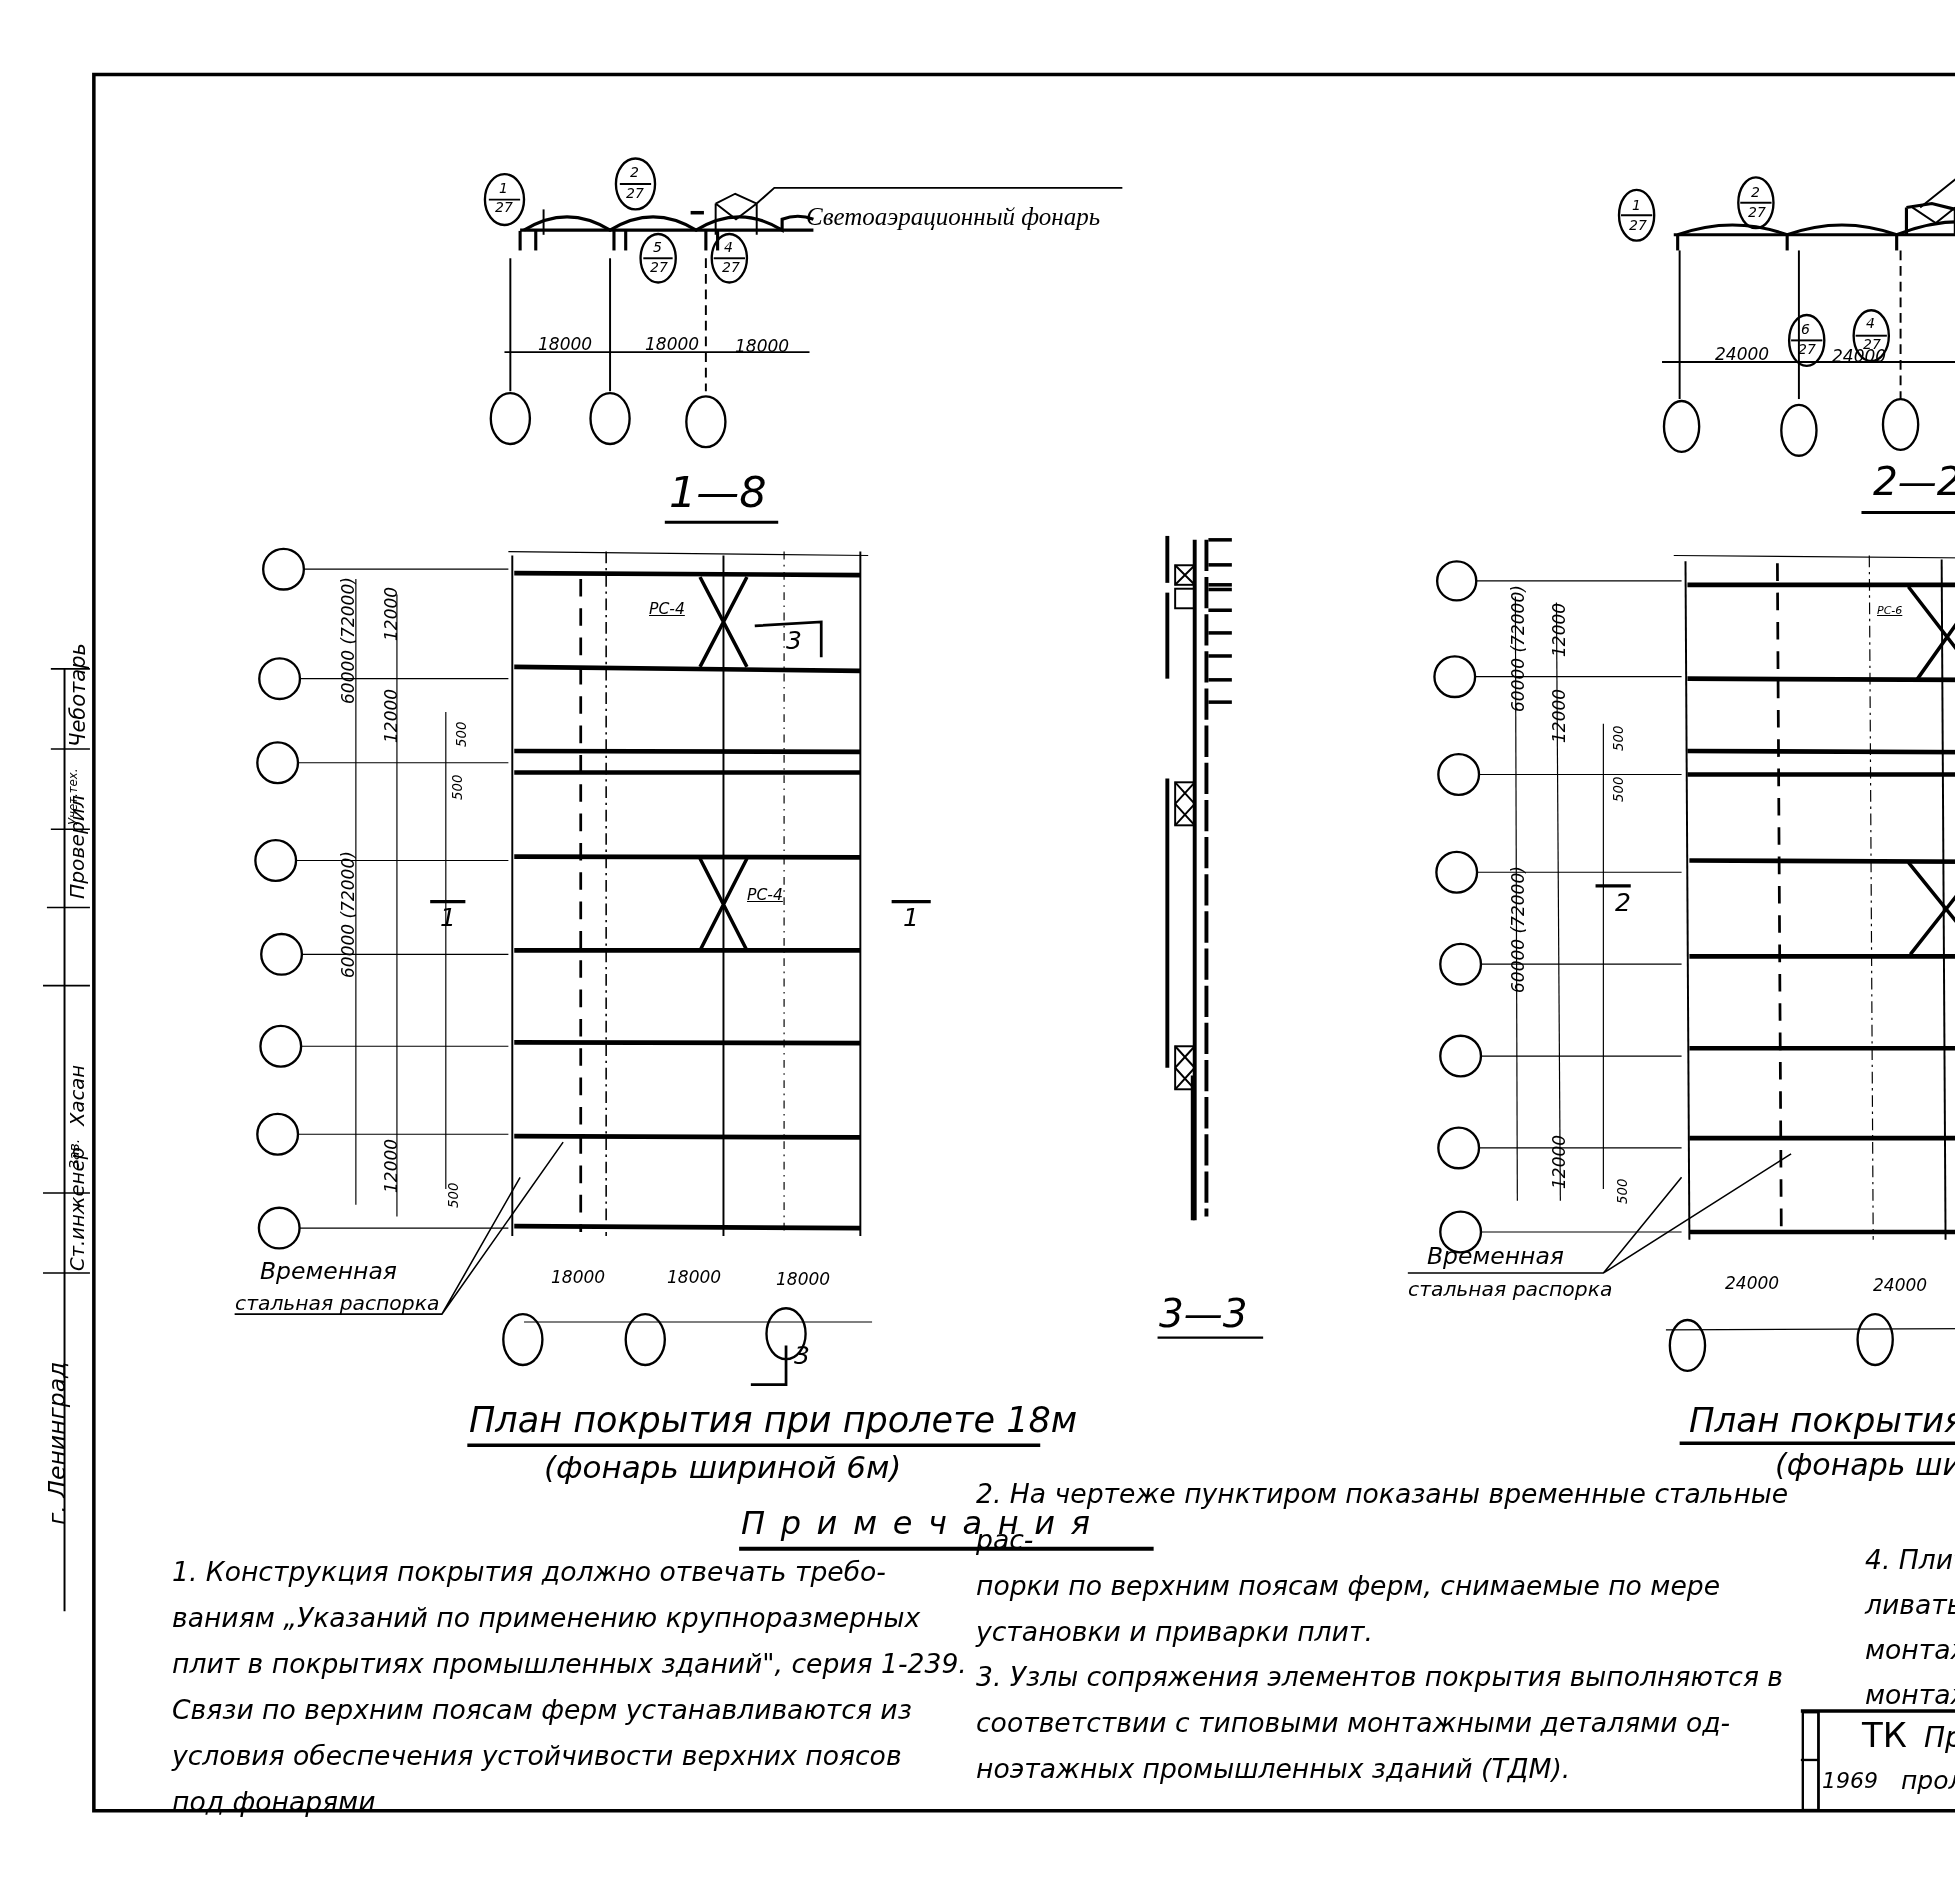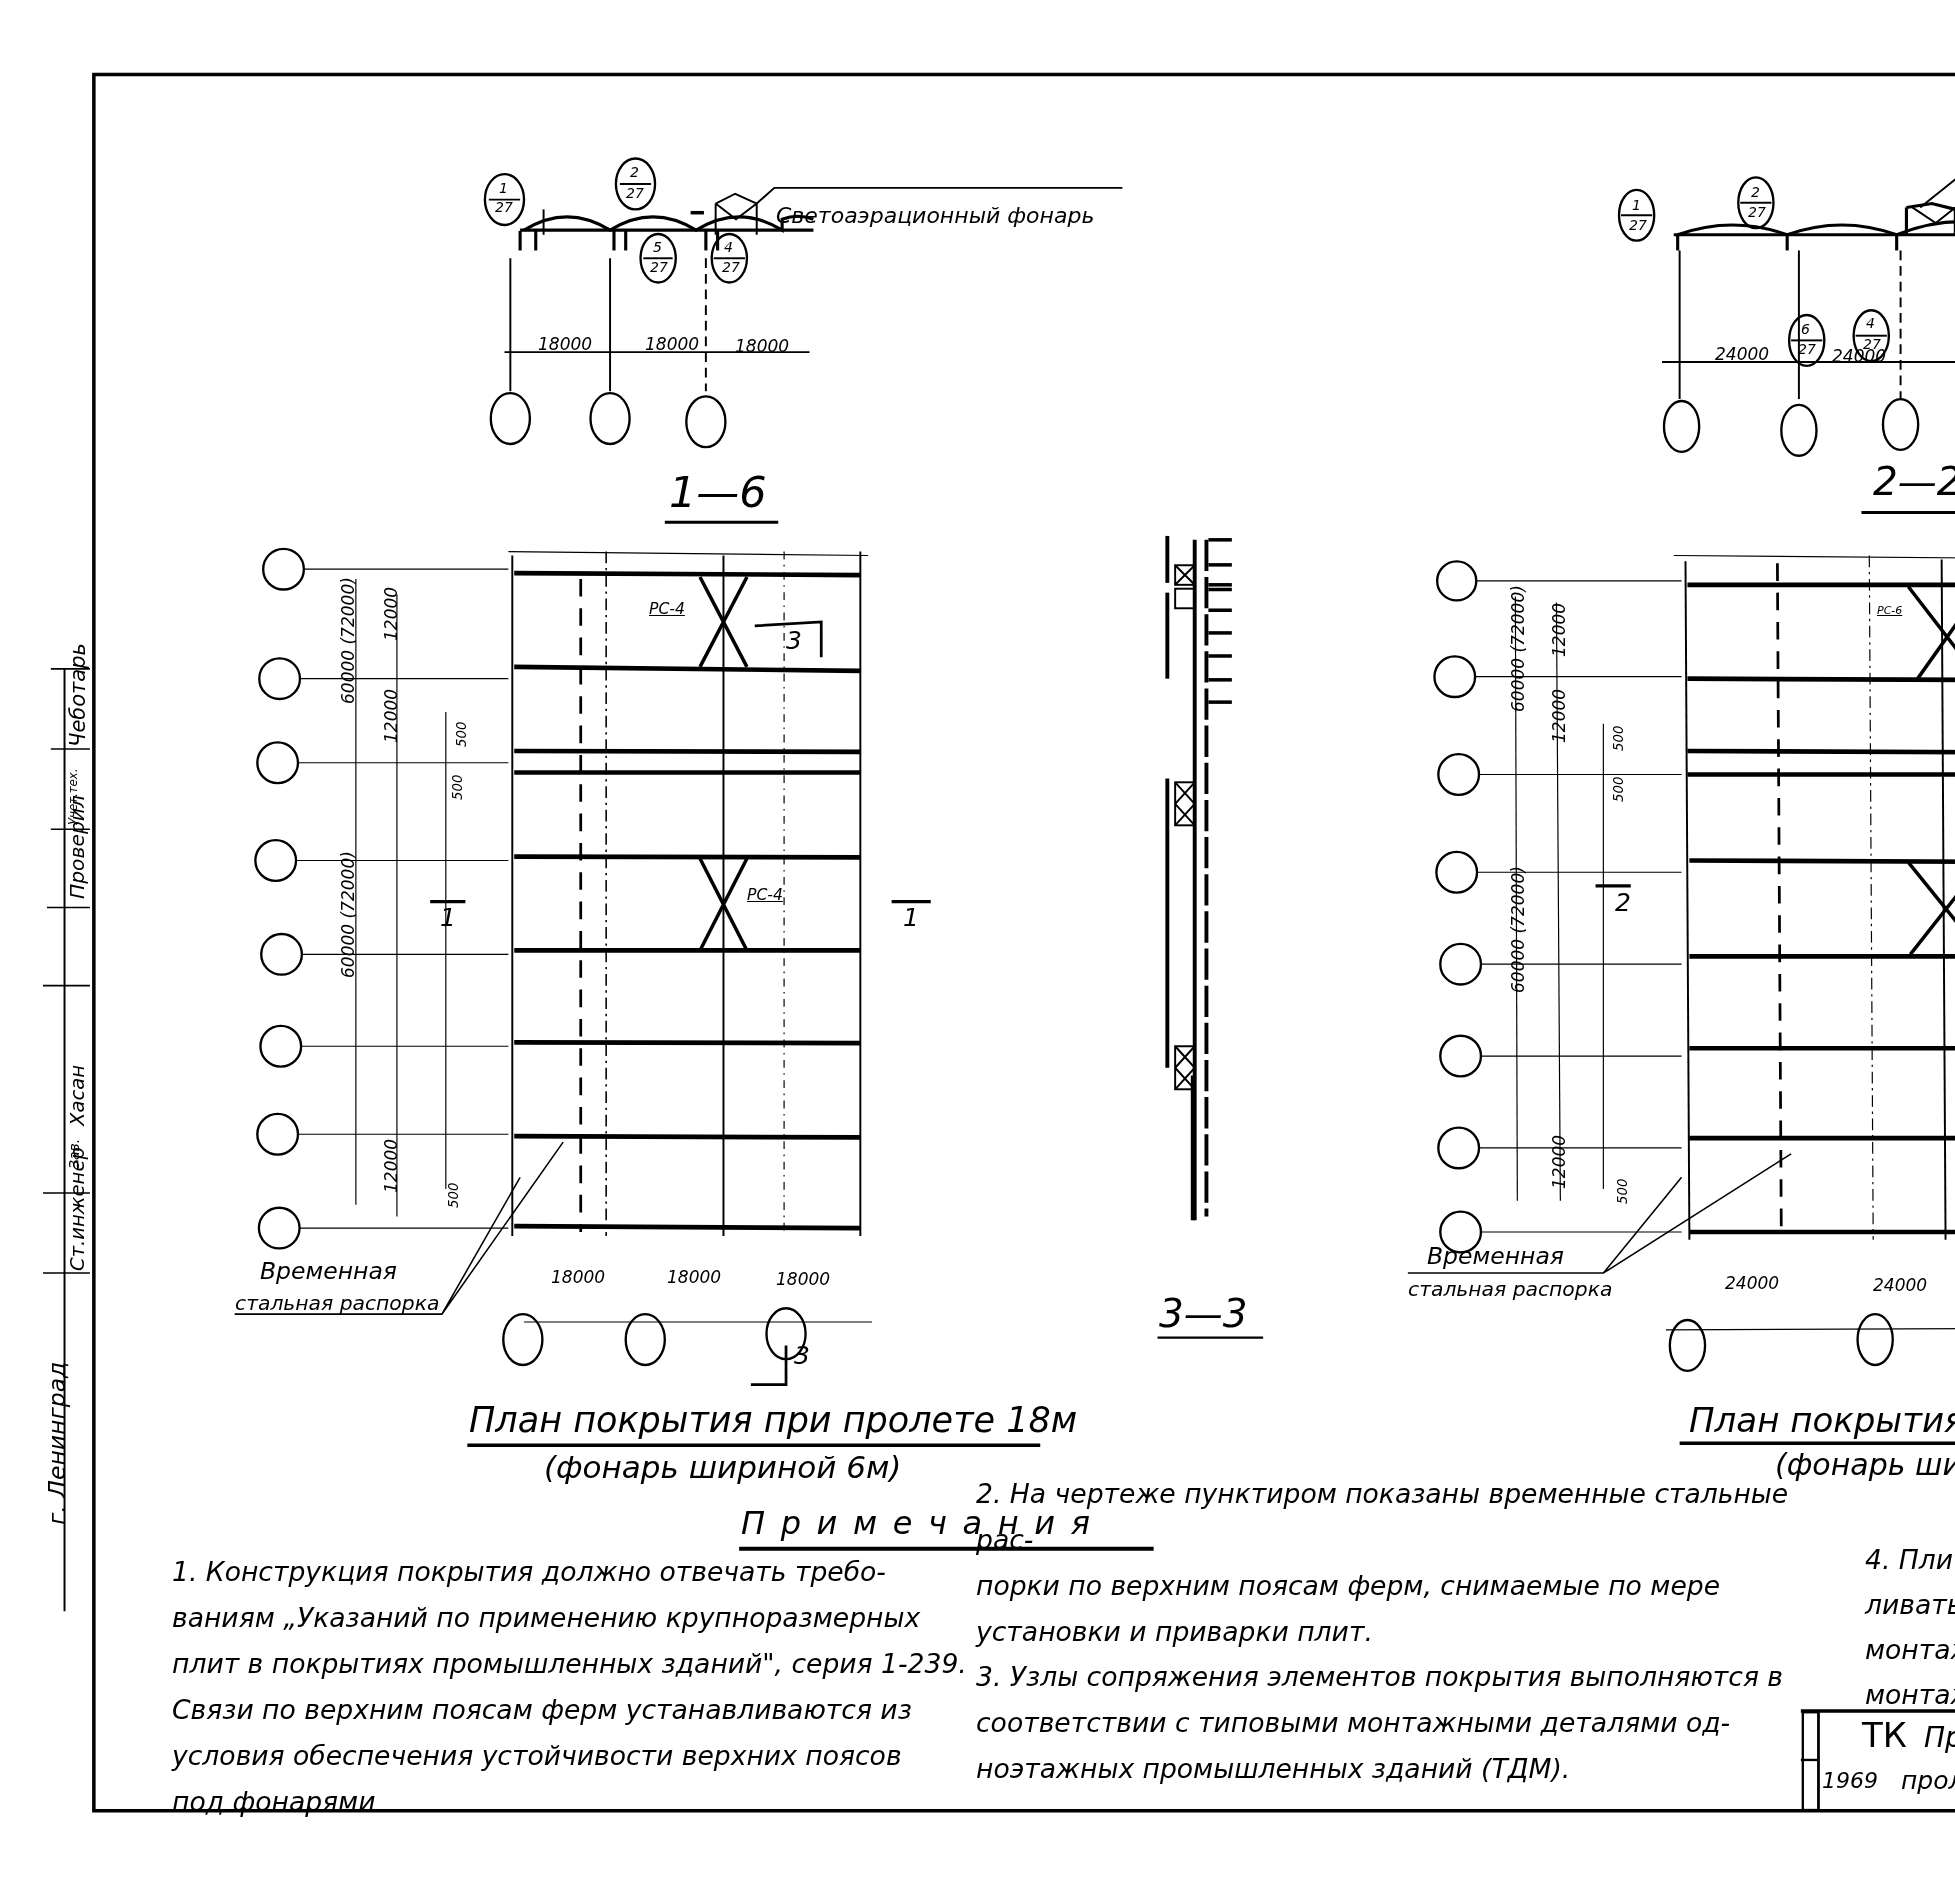--- a/index.html
+++ b/index.html
@@ -296,33 +296,33 @@
 </svg>
 
 <div class="abs" style="left:43px;top:1525px;transform:rotate(-90deg);transform-origin:left top;font-size:23.5px;font-style:oblique;">г. Ленинград</div>
 <div class="abs" style="left:66px;top:1271px;transform:rotate(-90deg);transform-origin:left top;font-size:19.6px;font-style:oblique;">Ст.инженер</div>
 <div class="abs" style="left:66px;top:1169px;transform:rotate(-90deg);transform-origin:left top;font-size:14px;font-style:oblique;">Зав.</div>
 <div class="abs" style="left:66px;top:1126px;transform:rotate(-90deg);transform-origin:left top;font-size:19.6px;font-style:oblique;">Хасан</div>
 <div class="abs" style="left:65px;top:899px;transform:rotate(-90deg);transform-origin:left top;font-size:20.3px;font-style:oblique;">Проверил</div>
 <div class="abs" style="left:66px;top:825px;transform:rotate(-90deg);transform-origin:left top;font-size:11.7px;font-style:oblique;">Учет.тех.</div>
 <div class="abs" style="left:66px;top:747px;transform:rotate(-90deg);transform-origin:left top;font-size:21px;font-style:oblique;">Чеботарь</div>
 
-<div class="abs hand" style="left:776px;top:203px;font-size:22px;">Светоаэрационный фонарь</div>
+<div class="abs hand" style="left:806px;top:203px;font-size:25px;font-family:Liberation Serif, serif;">Светоаэрационный фонарь</div>
 <div class="abs hand" style="left:499px;top:180px;font-size:14px;">1</div>
 <div class="abs hand" style="left:495px;top:199px;font-size:14px;">27</div>
 <div class="abs hand" style="left:630px;top:164px;font-size:14px;">2</div>
 <div class="abs hand" style="left:626px;top:185px;font-size:14px;">27</div>
 <div class="abs hand" style="left:653px;top:239px;font-size:14px;">5</div>
 <div class="abs hand" style="left:650px;top:259px;font-size:14px;">27</div>
 <div class="abs hand" style="left:724px;top:239px;font-size:14px;">4</div>
 <div class="abs hand" style="left:722px;top:259px;font-size:14px;">27</div>
 <div class="abs hand" style="left:538px;top:334px;font-size:17px;">18000</div>
 <div class="abs hand" style="left:645px;top:334px;font-size:17px;">18000</div>
 <div class="abs hand" style="left:735px;top:336px;font-size:17px;">18000</div>
-<div class="abs hand" style="left:669px;top:467px;font-size:43px;">1—6</div>
+<div class="abs hand" style="left:669px;top:467px;font-size:43px;">1—8</div>
 
 <div class="abs hand" style="left:1632px;top:197px;font-size:14px;">1</div>
 <div class="abs hand" style="left:1629px;top:217px;font-size:14px;">27</div>
 <div class="abs hand" style="left:1751px;top:184px;font-size:14px;">2</div>
 <div class="abs hand" style="left:1748px;top:204px;font-size:14px;">27</div>
 <div class="abs hand" style="left:1801px;top:321px;font-size:14px;">6</div>
 <div class="abs hand" style="left:1798px;top:341px;font-size:14px;">27</div>
 <div class="abs hand" style="left:1866px;top:315px;font-size:14px;">4</div>
 <div class="abs hand" style="left:1863px;top:336px;font-size:14px;">27</div>
 <div class="abs hand" style="left:1715px;top:344px;font-size:17px;">24000</div>

